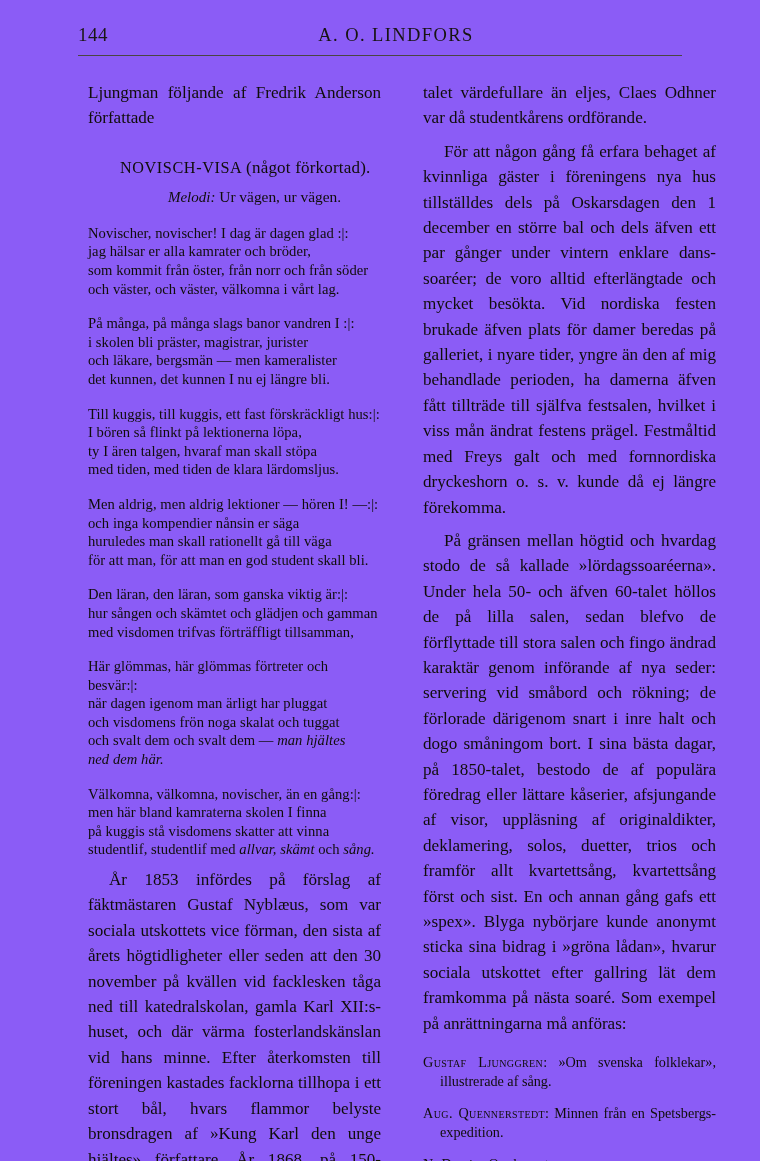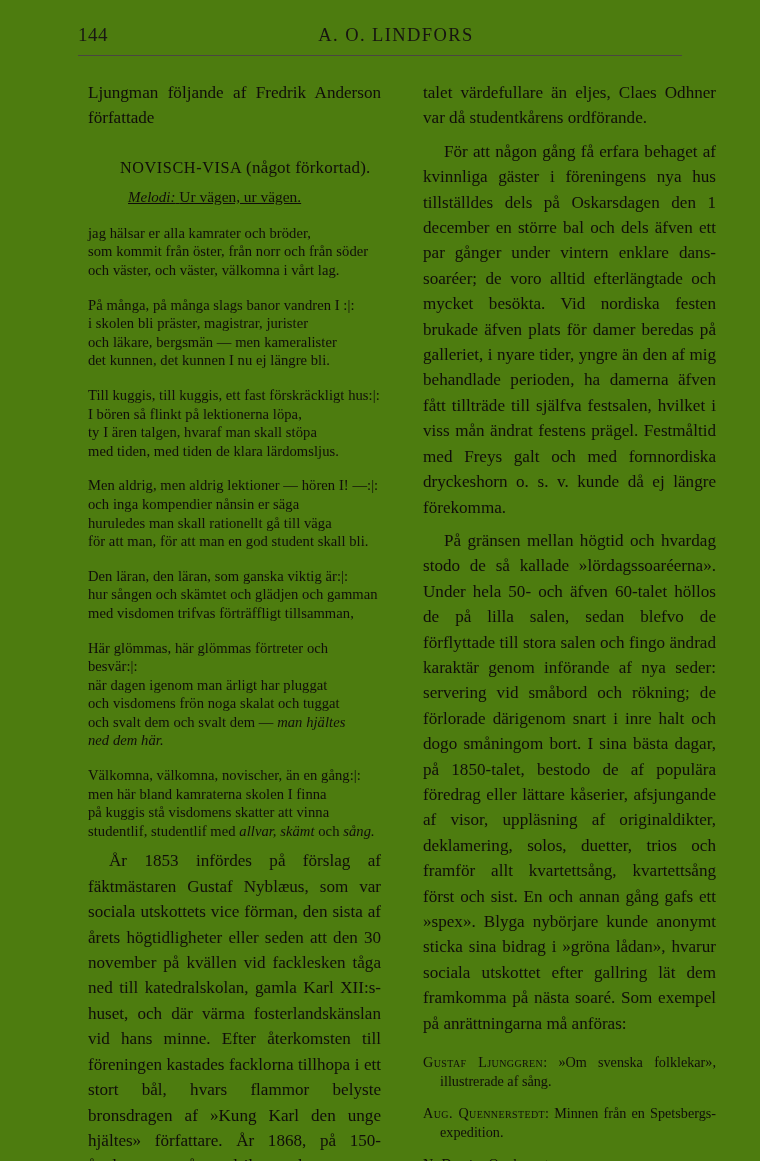--- a/index.html
+++ b/index.html
@@ -9,21 +9,21 @@
   }
   body {
     font-family: "Liberation Serif", "DejaVu Serif", serif;
     color: #100d0a;
   }
   .page {
     position: relative;
     width: 760px;
     height: 1161px;
     margin: 0 auto;
-    background: #4d7c0f;
+    background: #8b5cf6;
     overflow: hidden;
   }
   
   .running-head {
     position: absolute;
     left: 78px;
     top: 24px;
     width: 604px;
     height: 30px;
   }
@@ -77,23 +77,23 @@
     margin: 26px 0 0 0;
     font-size: 16.2px;
     letter-spacing: 0.6px;
     padding-left: 32px;
     line-height: 22px;
   }
   .song-title .paren { letter-spacing: 0.2px; font-size: 17px; }
   .melodi {
     margin: 7px 0 0 0;
     font-size: 15.4px;
+    text-align: center;
     padding-left: 40px;
     line-height: 21px;
-    text-decoration: underline;
   }
   .melodi i { font-size: 15px; }
 
   .stanza {
     margin: 16px 0 0 0;
     font-size: 14.6px;
     line-height: 18.6px;
     letter-spacing: 0.05px;
   }
   .stanza .l1 { display: block; }
@@ -138,20 +138,21 @@
       <span class="paren">(något förkortad).</span>
     </div>
 
     <div class="melodi">
       <i>Melodi:</i>
       <span>Ur vägen, ur vägen.</span>
     </div>
 
     <div id="stanzas">
         <div class="stanza">
+          <span class="l1">Novischer, novischer! I dag är dagen glad :|:</span>
           <span class="l1">jag hälsar er alla kamrater och bröder,</span>
           <span class="l1">som kommit från öster, från norr och från söder</span>
           <span class="l1">och väster, och väster, välkomna i vårt lag.</span>
         </div>
         <div class="stanza">
           <span class="l1">På många, på många slags banor vandren I :|:</span>
           <span class="l1">i skolen bli präster, magistrar, jurister</span>
           <span class="l1">och läkare, bergsmän — men kameralister</span>
           <span class="l1">det kunnen, det kunnen I nu ej längre bli.</span>
         </div>

